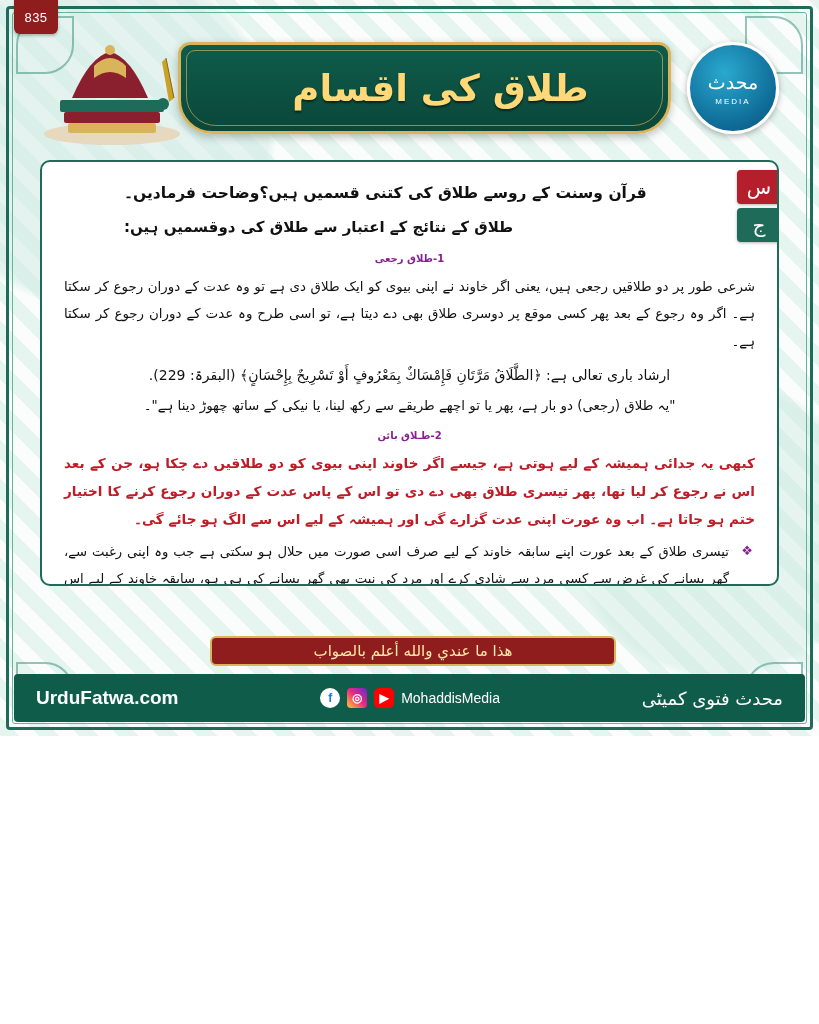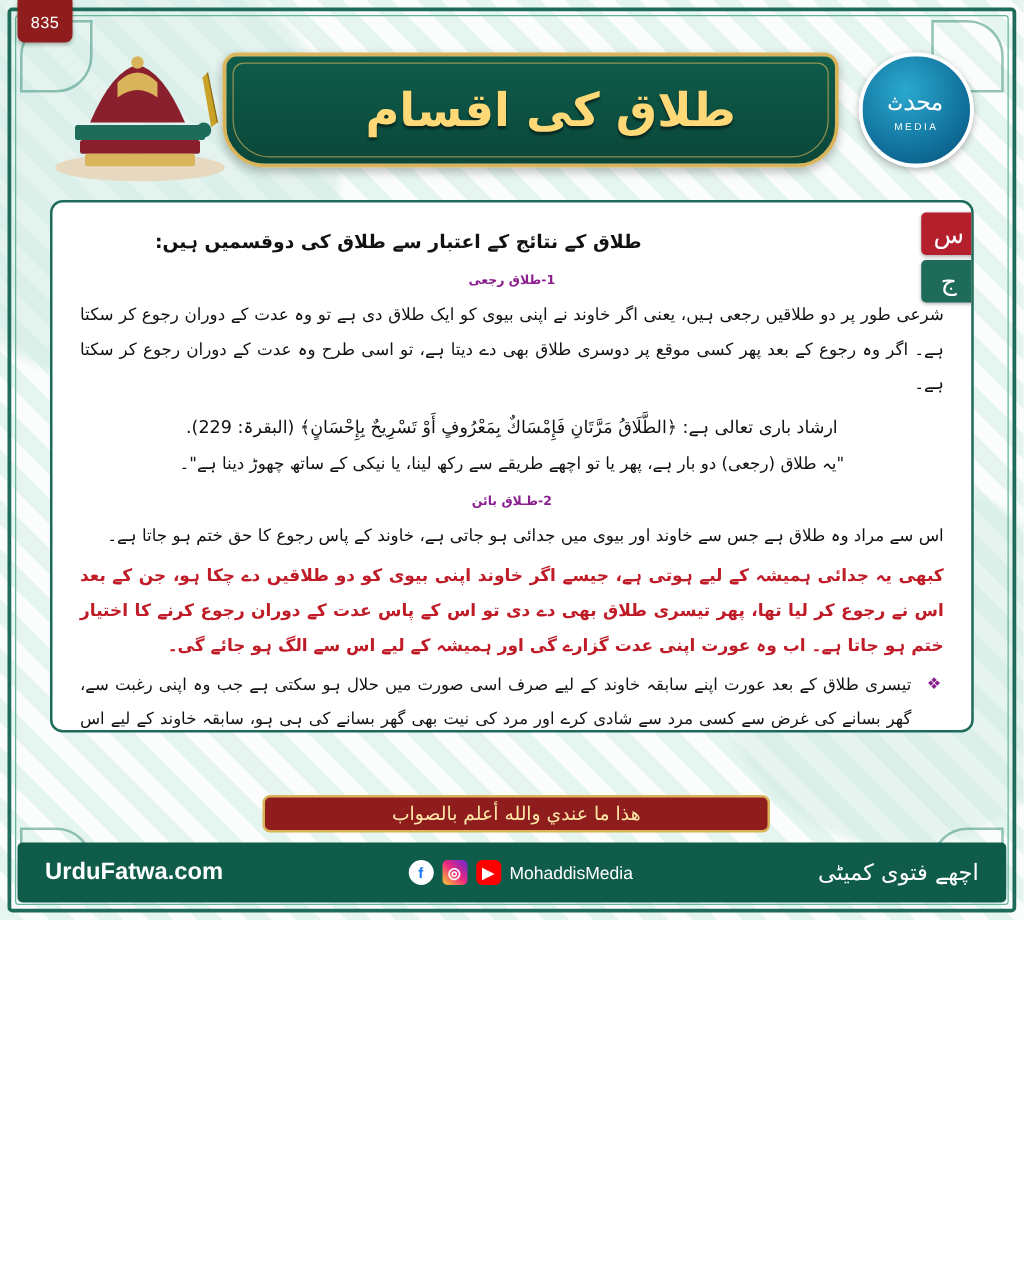--- a/index.html
+++ b/index.html
@@ -82,21 +82,21 @@
   }
   .logo-badge {
     position: absolute; right: 10px; top: 16px;
     width: 92px; height: 92px; border-radius: 50%;
     background: radial-gradient(circle at 40% 32%, #2aa9cf, #0e6a95 70%, #0a4f73);
     border: 3px solid #ffffff;
     box-shadow: 0 2px 6px rgba(0,0,0,.3);
     display: flex; flex-direction: column; align-items: center; justify-content: center;
     color: #fff;
   }
-  .logo-badge .lg-ar { font-family: Liberation Mono, monospace; font-size: 19px; direction: rtl; }
+  .logo-badge .lg-ar { font-family: Liberation Sans, sans-serif; font-size: 19px; direction: rtl; }
   .logo-badge .lg-en { font-size: 8px; letter-spacing: 2px; margin-top: 3px; }
 
   
   .content-card {
     position: absolute; left: 40px; right: 40px; top: 160px; bottom: 150px;
     background: #ffffff;
     border: 2px solid #1f6b5a;
     border-radius: 10px;
     padding: 16px 22px 14px 22px;
     direction: rtl;
@@ -220,49 +220,49 @@
     </div>
   </div>
 
   <div class="content-card urdu">
 
     <div class="qa-marks">
       <div class="qa-mark q">س</div>
       <div class="qa-mark ans">ج</div>
     </div>
 
+    <div class="q-line">قرآن وسنت کے روسے طلاق کی کتنی قسمیں ہیں؟وضاحت فرمادیں۔</div>
     <div class="q-line2">طلاق کے نتائج کے اعتبار سے طلاق کی دوقسمیں ہیں:</div>
 
     <div class="sub-head">1-طلاق رجعی</div>
     <div class="para">شرعی طور پر دو طلاقیں رجعی ہیں، یعنی اگر خاوند نے اپنی بیوی کو ایک طلاق دی ہے تو وہ عدت کے دوران رجوع کر سکتا ہے۔ اگر وہ رجوع کے بعد پھر کسی موقع پر دوسری طلاق بھی دے دیتا ہے، تو اسی طرح وہ عدت کے دوران رجوع کر سکتا ہے۔</div>
     <div class="ayah">
       <span>ارشاد باری تعالی ہے:</span>
       <span>﴿الطَّلَاقُ مَرَّتَانِ فَإِمْسَاكٌ بِمَعْرُوفٍ أَوْ تَسْرِيحٌ بِإِحْسَانٍ﴾</span>
       <span>(البقرۃ: 229).</span>
     </div>
     <div class="ayah-trans">"یہ طلاق (رجعی) دو بار ہے، پھر یا تو اچھے طریقے سے رکھ لینا، یا نیکی کے ساتھ چھوڑ دینا ہے"۔</div>
 
     <div class="sub-head">2-طـلاق بائن</div>
-    <div class="para">اس سے مراد وہ طلاق ہے جس سے خاوند اور بیوی میں جدائی ہو جاتی ہے، خاوند کے پاس رجوع کا حق ختم ہو جاتا ہے۔</div>
     <div class="para red">کبھی یہ جدائی ہمیشہ کے لیے ہوتی ہے، جیسے اگر خاوند اپنی بیوی کو دو طلاقیں دے چکا ہو، جن کے بعد اس نے رجوع کر لیا تھا، پھر تیسری طلاق بھی دے دی تو اس کے پاس عدت کے دوران رجوع کرنے کا اختیار ختم ہو جاتا ہے۔ اب وہ عورت اپنی عدت گزارے گی اور ہمیشہ کے لیے اس سے الگ ہو جائے گی۔</div>
 
     <div class="bullet-para">
       <span class="bullet-dot">❖</span>
       <span>تیسری طلاق کے بعد عورت اپنے سابقہ خاوند کے لیے صرف اسی صورت میں حلال ہو سکتی ہے جب وہ اپنی رغبت سے، گھر بسانے کی غرض سے کسی مرد سے شادی کرے اور مرد کی نیت بھی گھر بسانے کی ہی ہو، سابقہ خاوند کے لیے اس عورت کو حلال کرنا مقصود نہ ہو، ان دونوں کے ازدواجی تعلقات قائم ہوں، پھر دوسرا خاوند کسی سبب کی بنا پر اپنی بیوی کو اپنی مرضی سے طلاق دے دے یا فوت ہو جائے تو یہ عورت سابقہ خاوند کے لے حلال ہو جائے گی اور وہ اس سے دوبارہ نئے سرے سے نکاح کر سکتا ہے جس میں ولی، گواہ، حق مہر، عورت کی رضامندی ضروری ہے۔</span>
     </div>
 
     <div class="ref-line">(البقرۃ: 230)(صحیح البخاری، الطلاق: 5317 ، صحیح مسلم، النکاح: 1433</div>
   </div>
 
   <div class="dua-bar">هذا ما عندي والله أعلم بالصواب</div>
 
   <div class="footer-band">
     <div class="site">UrduFatwa.com</div>
     <div class="social">
       <span class="s-ico fb">f</span>
       <span class="s-ico ig">◎</span>
       <span class="s-ico yt">▶</span>
       <span>MohaddisMedia</span>
     </div>
-    <div class="footer-ar">اچھے فتوی کمیٹی</div>
+    <div class="footer-ar">محدث فتوی کمیٹی</div>
   </div>
 
 </div>
 
 </body></html>

